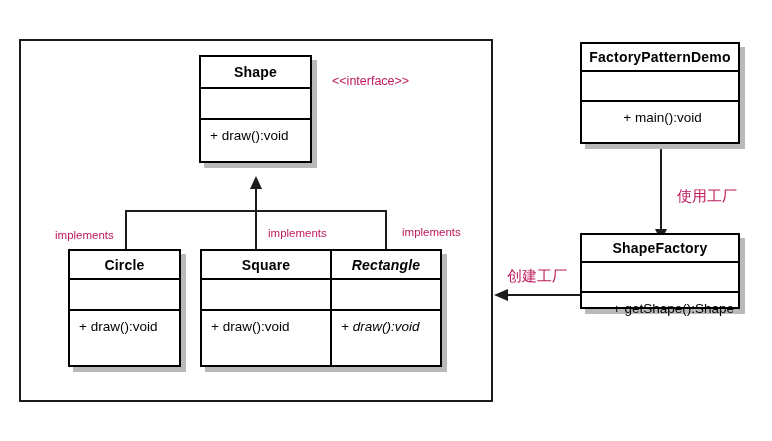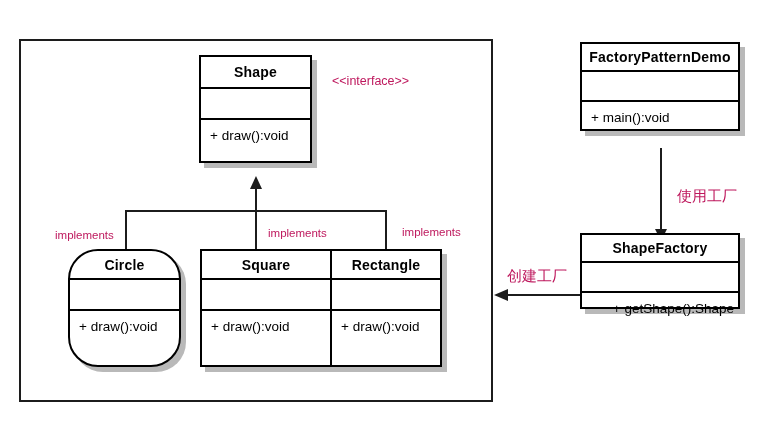--- a/index.html
+++ b/index.html
@@ -57,27 +57,27 @@
     flex: 1;
     font-size: 13.5px;
     padding: 8px 4px 0 9px;
     white-space: nowrap;
   }
   
   #cls-shape   { left: 199px; top: 55px;  width: 113px; height: 108px; }
   #cls-shape .uml-title   { height: 30px; }
   #cls-shape .uml-attrs   { height: 29px; }
 
-  #cls-circle    { left: 68px;  top: 249px; width: 113px; height: 118px; border-radius: 30px; }
+  #cls-circle    { left: 68px;  top: 249px; width: 113px; height: 118px; }
   #cls-square    { left: 200px; top: 249px; width: 132px; height: 118px; }
-  #cls-rectangle { left: 330px; top: 249px; width: 112px; height: 118px; }
+  #cls-rectangle { left: 330px; top: 249px; width: 112px; height: 118px; font-style: italic; }
   #cls-circle .uml-title, #cls-square .uml-title, #cls-rectangle .uml-title { height: 27px; }
   #cls-circle .uml-attrs, #cls-square .uml-attrs, #cls-rectangle .uml-attrs { height: 29px; }
 
-  #cls-demo    { left: 580px; top: 42px;  width: 160px; height: 89px; }
+  #cls-demo    { left: 580px; top: 42px;  width: 160px; height: 102px; text-align: center; }
   #cls-factory { left: 580px; top: 233px; width: 160px; height: 76px; text-align: right; }
   #cls-demo .uml-title, #cls-factory .uml-title { height: 26px; }
   #cls-demo .uml-attrs, #cls-factory .uml-attrs { height: 28px; }
 
   .diagram-label {
     position: absolute;
     white-space: nowrap;
     color: #be185d;
   }
   #lbl-stereotype { left: 332px; top: 74px;  font-size: 12.5px; }

